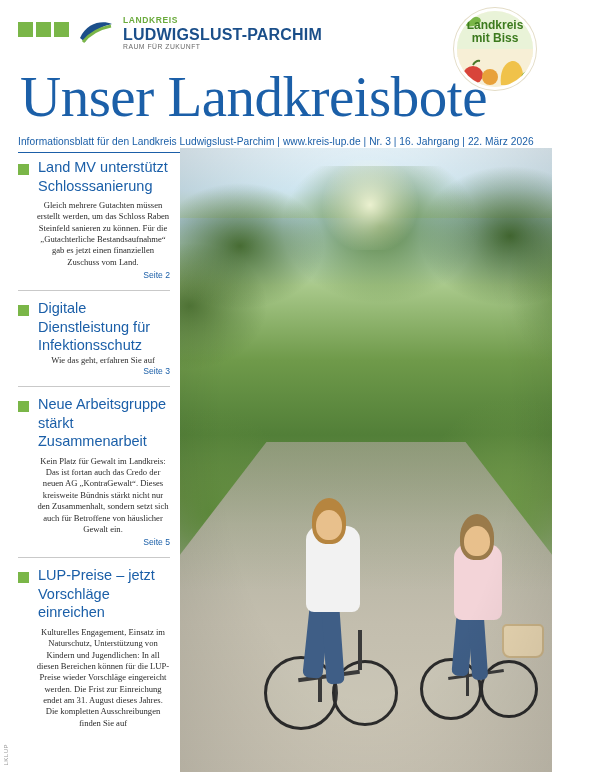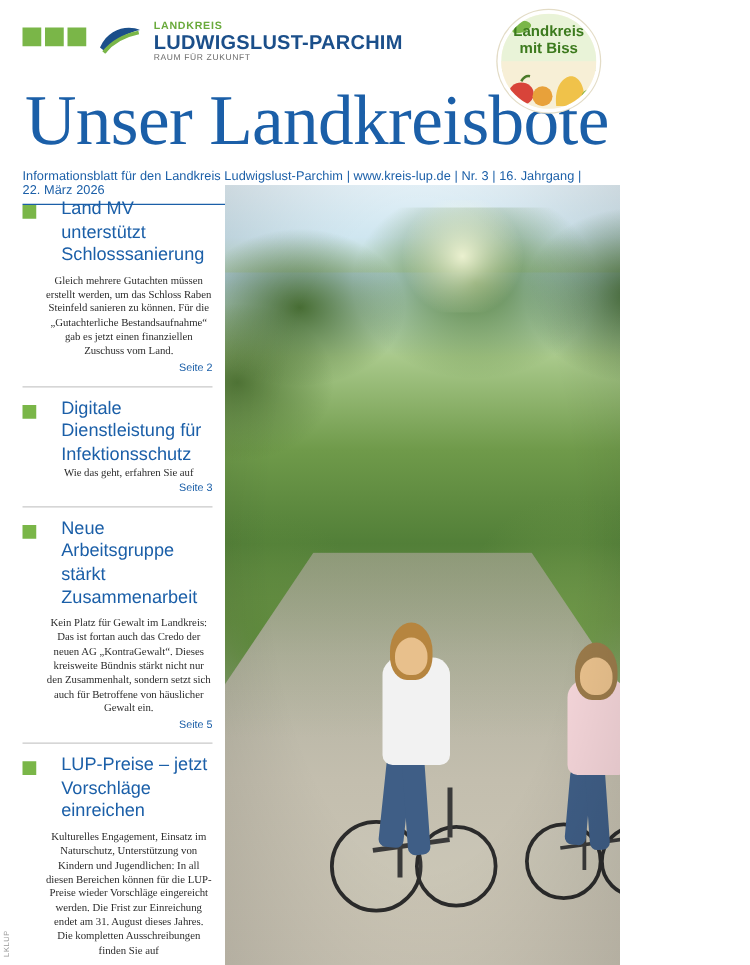--- a/index.html
+++ b/index.html
@@ -4,21 +4,21 @@
 <style>
   * { box-sizing: border-box; margin: 0; padding: 0; }
   html, body {
     width: 600px; height: 772px;
     font-family: "Liberation Serif", serif;
     background: #ffffff;
     overflow: hidden;
   }
   .page {
     position: relative;
-    width: 496px; height: 772px;
+    width: 552px; height: 772px;
     background: #ffffff;
   }
 
   
   .masthead {
     position: relative;
     padding: 16px 18px 0 18px;
     height: 148px;
   }
   .logo-row {
@@ -140,21 +140,21 @@
   .col-right {
     flex: 1;
     position: relative;
     overflow: hidden;
   }
 
   .teaser { margin-bottom: 10px; }
   .teaser + .teaser { border-top: 1px solid #c9c9c9; padding-top: 8px; }
   .teaser-head {
     display: flex;
-    gap: 20px;
+    gap: 9px;
     align-items: flex-start;
   }
   .bullet {
     width: 11px; height: 11px;
     background: #7ab648;
     flex: 0 0 auto;
     margin-top: 6px;
   }
   .teaser-title {
     font-family: "Liberation Sans", sans-serif;

